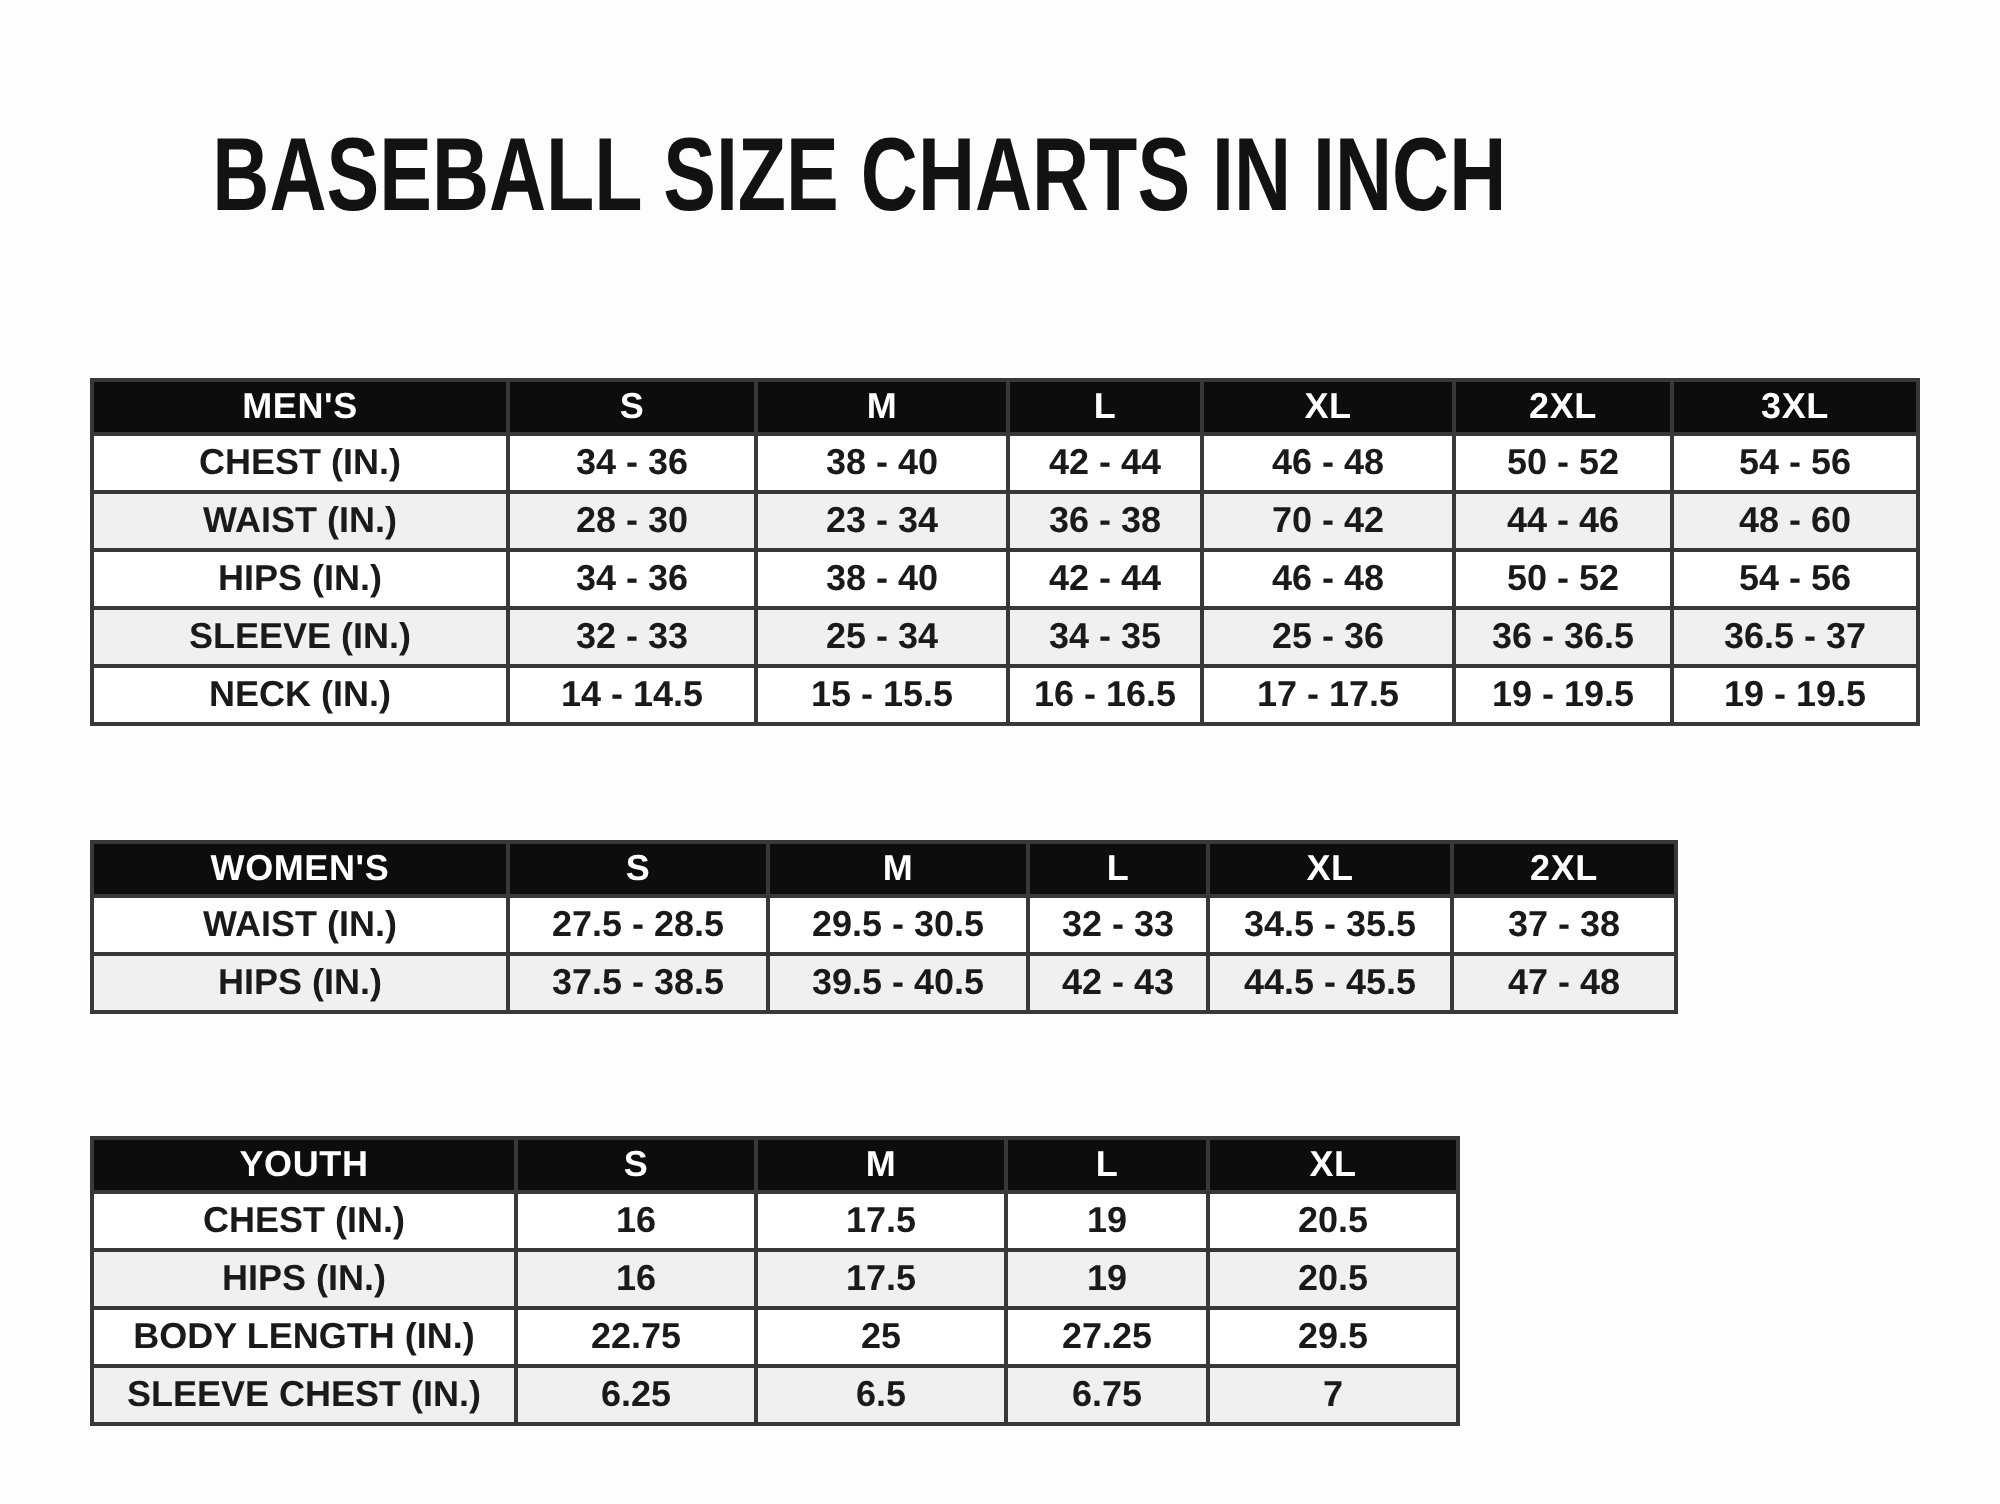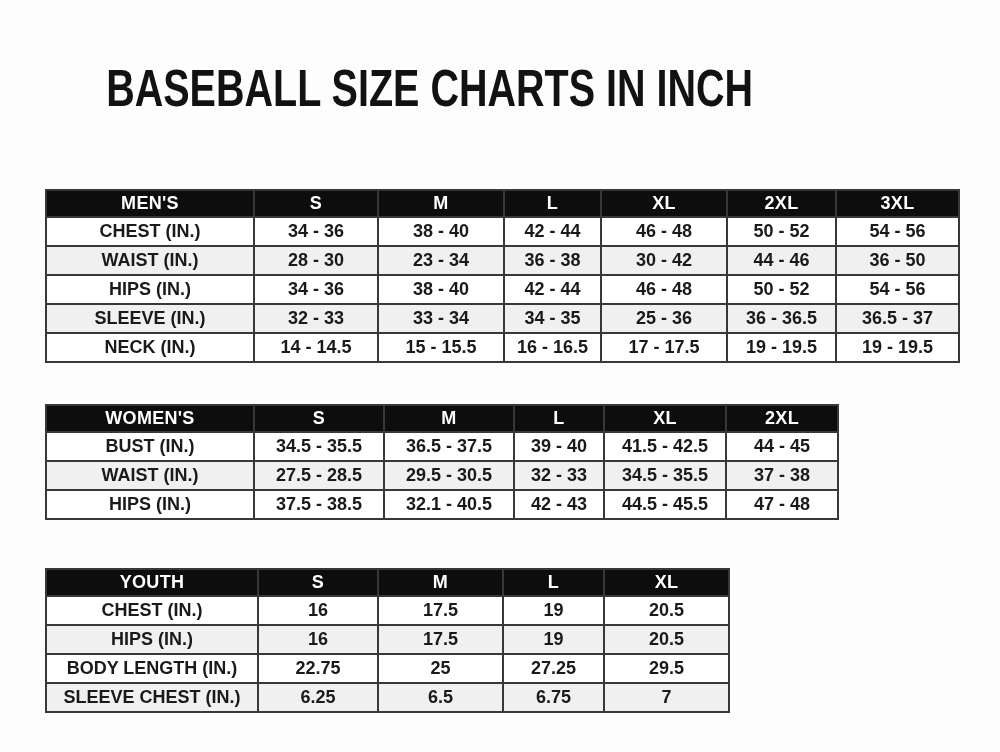--- a/index.html
+++ b/index.html
@@ -28,21 +28,21 @@
     line-height: 52px;
     font-weight: 700;
     color: #121212;
     white-space: nowrap;
     transform: scaleX(0.76);
     transform-origin: center center;
   }
 
   .tbl-wrap { position: absolute; left: 45px; }
   .tbl-wrap.men   { top: 189px; }
-  .tbl-wrap.women { top: 404px; }
+  .tbl-wrap.women { top: 420px; }
   .tbl-wrap.youth { top: 568px; }
 
   table.tbl {
     border-collapse: collapse;
     table-layout: fixed;
     border-spacing: 0;
     padding-left: 23px;
   }
   table.tbl th, table.tbl td {
     border: 2px solid var(--border, #383838);
@@ -127,37 +127,37 @@
             <td>42 - 44</td>
             <td>46 - 48</td>
             <td>50 - 52</td>
             <td>54 - 56</td>
           </tr>
           <tr>
             <td>WAIST (IN.)</td>
             <td>28 - 30</td>
             <td>23 - 34</td>
             <td>36 - 38</td>
-            <td>30 - 42</td>
+            <td>70 - 42</td>
             <td>44 - 46</td>
-            <td>36 - 50</td>
+            <td>48 - 60</td>
           </tr>
           <tr>
             <td>HIPS (IN.)</td>
             <td>34 - 36</td>
             <td>38 - 40</td>
             <td>42 - 44</td>
             <td>46 - 48</td>
             <td>50 - 52</td>
             <td>54 - 56</td>
           </tr>
           <tr>
             <td>SLEEVE (IN.)</td>
             <td>32 - 33</td>
-            <td>33 - 34</td>
+            <td>25 - 34</td>
             <td>34 - 35</td>
             <td>25 - 36</td>
             <td>36 - 36.5</td>
             <td>36.5 - 37</td>
           </tr>
           <tr>
             <td>NECK (IN.)</td>
             <td>14 - 14.5</td>
             <td>15 - 15.5</td>
             <td>16 - 16.5</td>
@@ -184,39 +184,31 @@
             <th>WOMEN'S</th>
             <th>S</th>
             <th>M</th>
             <th>L</th>
             <th>XL</th>
             <th>2XL</th>
           </tr>
         </thead>
         <tbody>
           <tr>
-            <td>BUST (IN.)</td>
-            <td>34.5 - 35.5</td>
-            <td>36.5 - 37.5</td>
-            <td>39 - 40</td>
-            <td>41.5 - 42.5</td>
-            <td>44 - 45</td>
-          </tr>
-          <tr>
             <td>WAIST (IN.)</td>
             <td>27.5 - 28.5</td>
             <td>29.5 - 30.5</td>
             <td>32 - 33</td>
             <td>34.5 - 35.5</td>
             <td>37 - 38</td>
           </tr>
           <tr>
             <td>HIPS (IN.)</td>
             <td>37.5 - 38.5</td>
-            <td>32.1 - 40.5</td>
+            <td>39.5 - 40.5</td>
             <td>42 - 43</td>
             <td>44.5 - 45.5</td>
             <td>47 - 48</td>
           </tr>
         </tbody>
       </table>
     </div>
 
   <div class="tbl-wrap youth">
       <table class="tbl t-youth">

